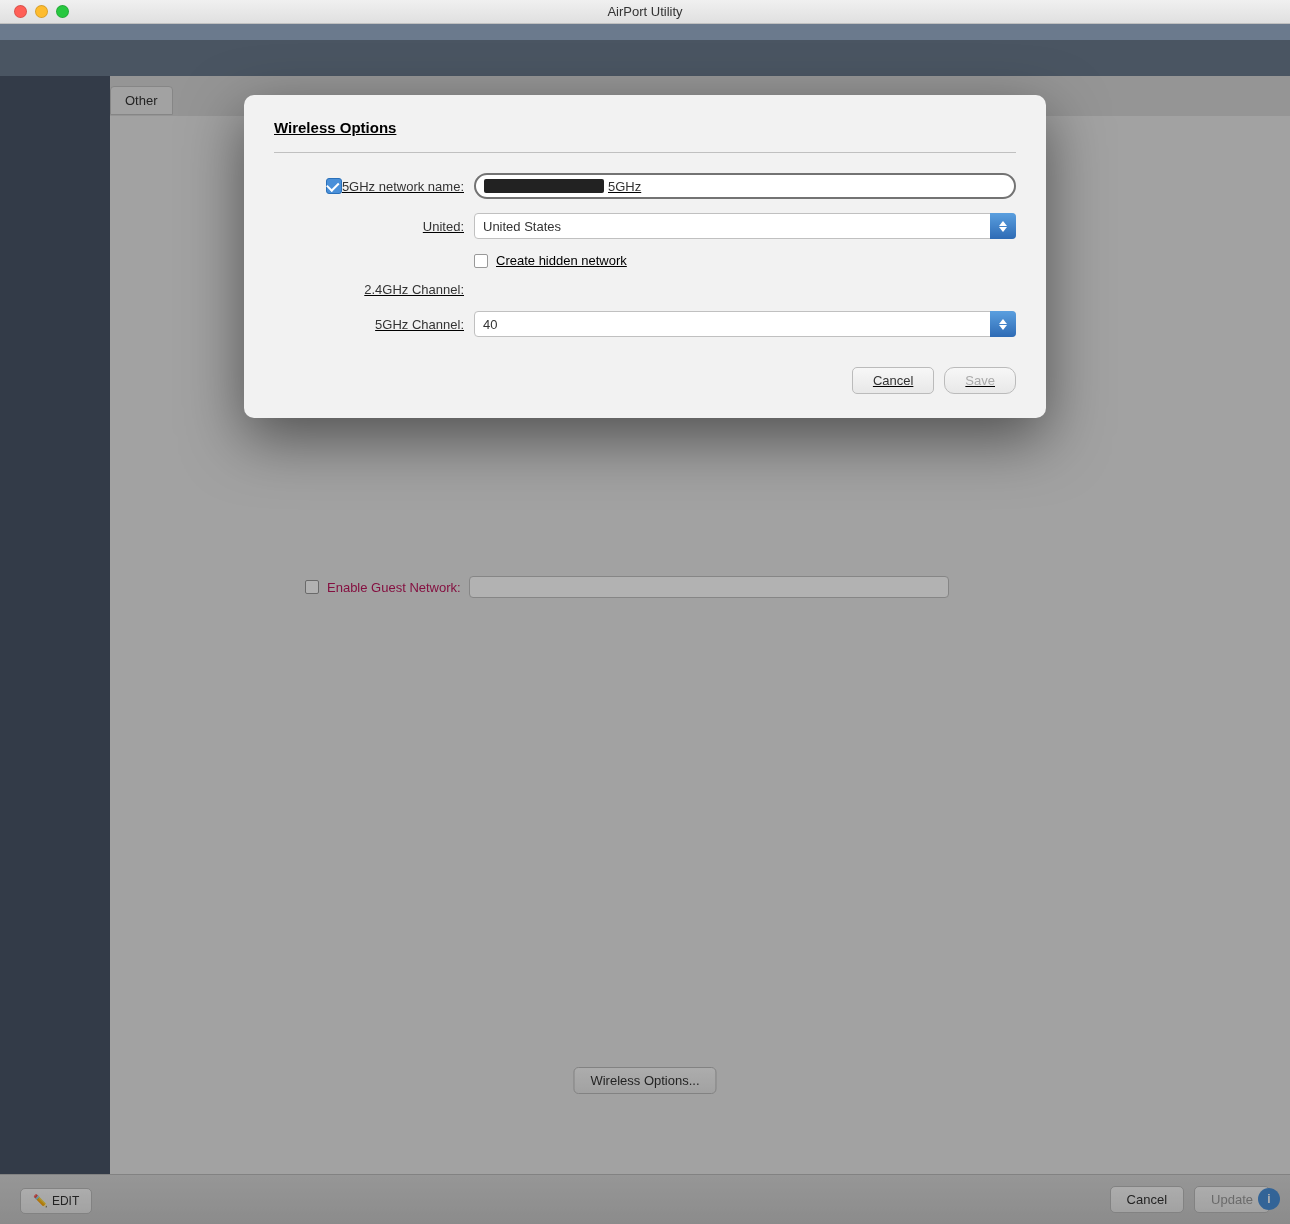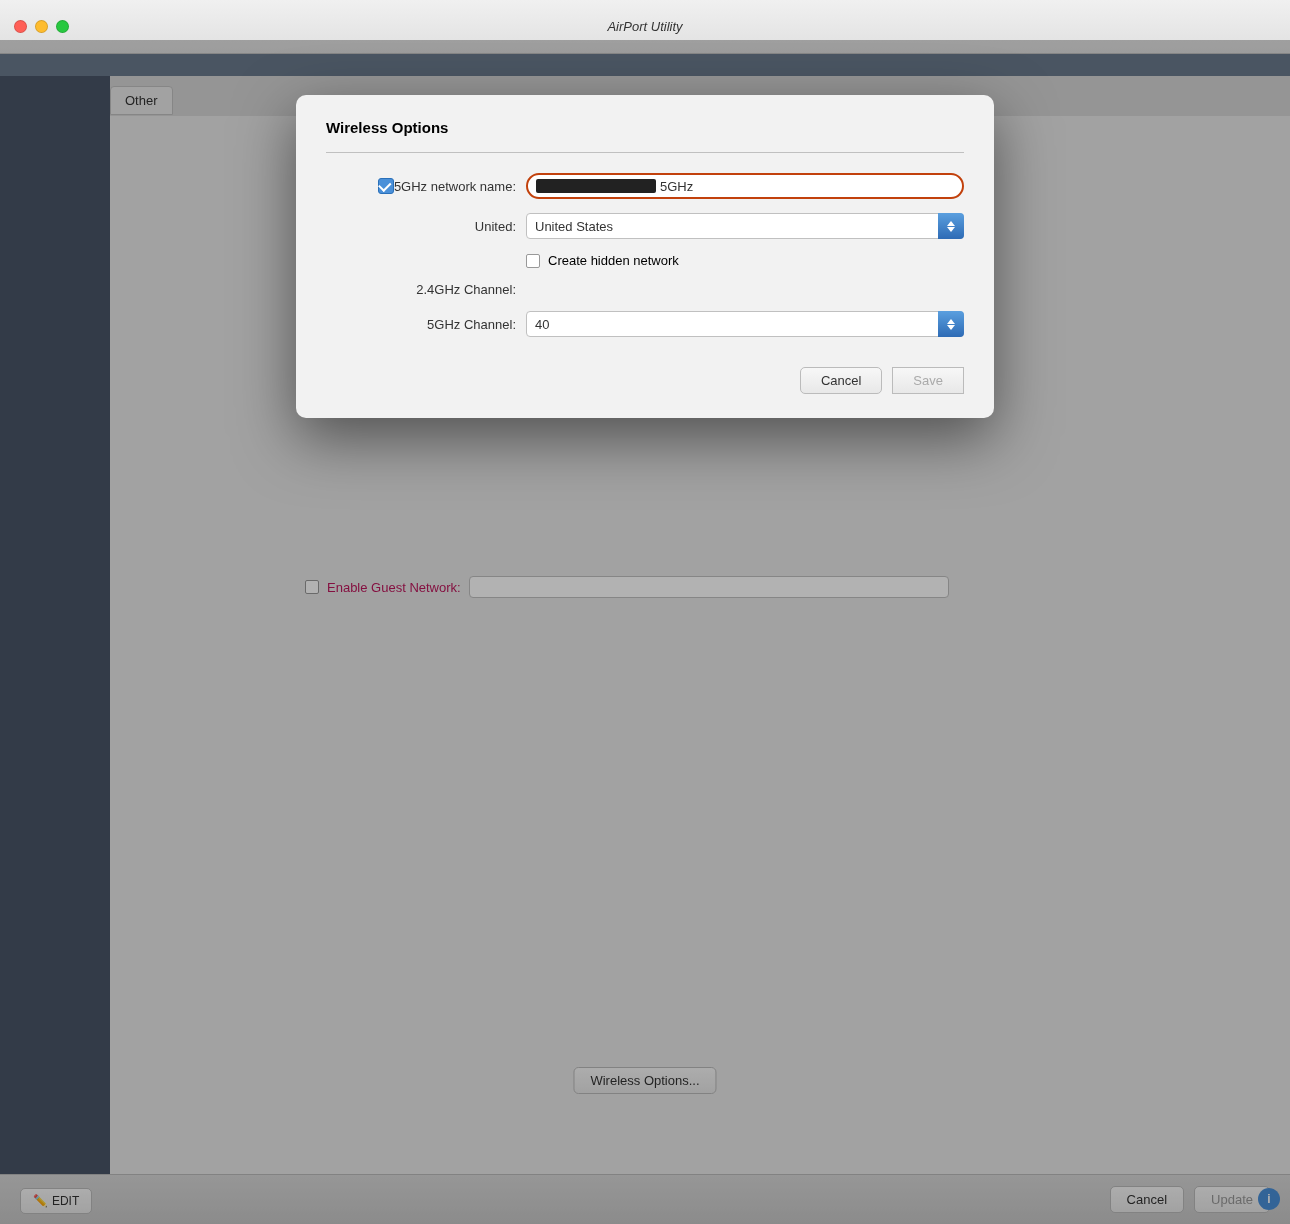--- a/index.html
+++ b/index.html
@@ -11,27 +11,26 @@
       font-family: -apple-system, "Helvetica Neue", Arial, sans-serif;
       font-size: 13px;
       overflow: hidden;
       position: relative;
     }
 
     
     .title-bar {
       position: absolute;
       top: 0; left: 0; right: 0;
-      height: 54px;
+      height: 24px;
       background: linear-gradient(to bottom, #f0f0f0, #e0e0e0);
       border-bottom: 1px solid #c0c0c0;
       display: flex;
       align-items: center;
       justify-content: center;
-      font-style: italic;
     }
 
     .window-controls {
       position: absolute;
       left: 14px;
       display: flex;
       gap: 8px;
     }
 
     .traffic-light {
@@ -203,25 +202,26 @@
       left: 0; right: 0; bottom: 0;
       background: rgba(0,0,0,0.3);
       display: flex;
       align-items: flex-start;
       justify-content: center;
       padding-top: 55px;
     }
 
     
     .modal {
-      width: 698px;
+      width: 802px;
       background: #f2f2f2;
       border-radius: 10px;
       box-shadow: 0 20px 60px rgba(0,0,0,0.5);
       overflow: hidden;
+      text-decoration: underline;
     }
 
     .modal-content {
       padding: 24px 30px 24px 30px;
     }
 
     .modal-title {
       font-size: 15px;
       font-weight: 700;
       color: #000;
@@ -285,21 +285,21 @@
       border-radius: 2px;
       background: white;
       border: 1px solid #999;
       flex-shrink: 0;
     }
 
     
     .input-focused {
       flex: 1;
       height: 26px;
-      border: 2px solid #c2410c;
+      border: 2px solid #737373;
       border-radius: 13px;
       background: white;
       padding: 0 8px;
       font-size: 13px;
       outline: none;
       display: flex;
       align-items: center;
       overflow: hidden;
     }
 
@@ -392,21 +392,21 @@
       border-radius: 5px;
       padding: 5px 20px;
       font-size: 13px;
       color: #333;
       cursor: pointer;
     }
 
     .btn-save {
       background: linear-gradient(to bottom, #f7f7f7, #e8e8e8);
       border: 1px solid #bbb;
-      border-radius: 0;
+      border-radius: 10px;
       padding: 5px 20px;
       font-size: 13px;
       color: #aaa;
       cursor: default;
     }
   </style>
 </head>
 <body>
 
 <div class="title-bar">

